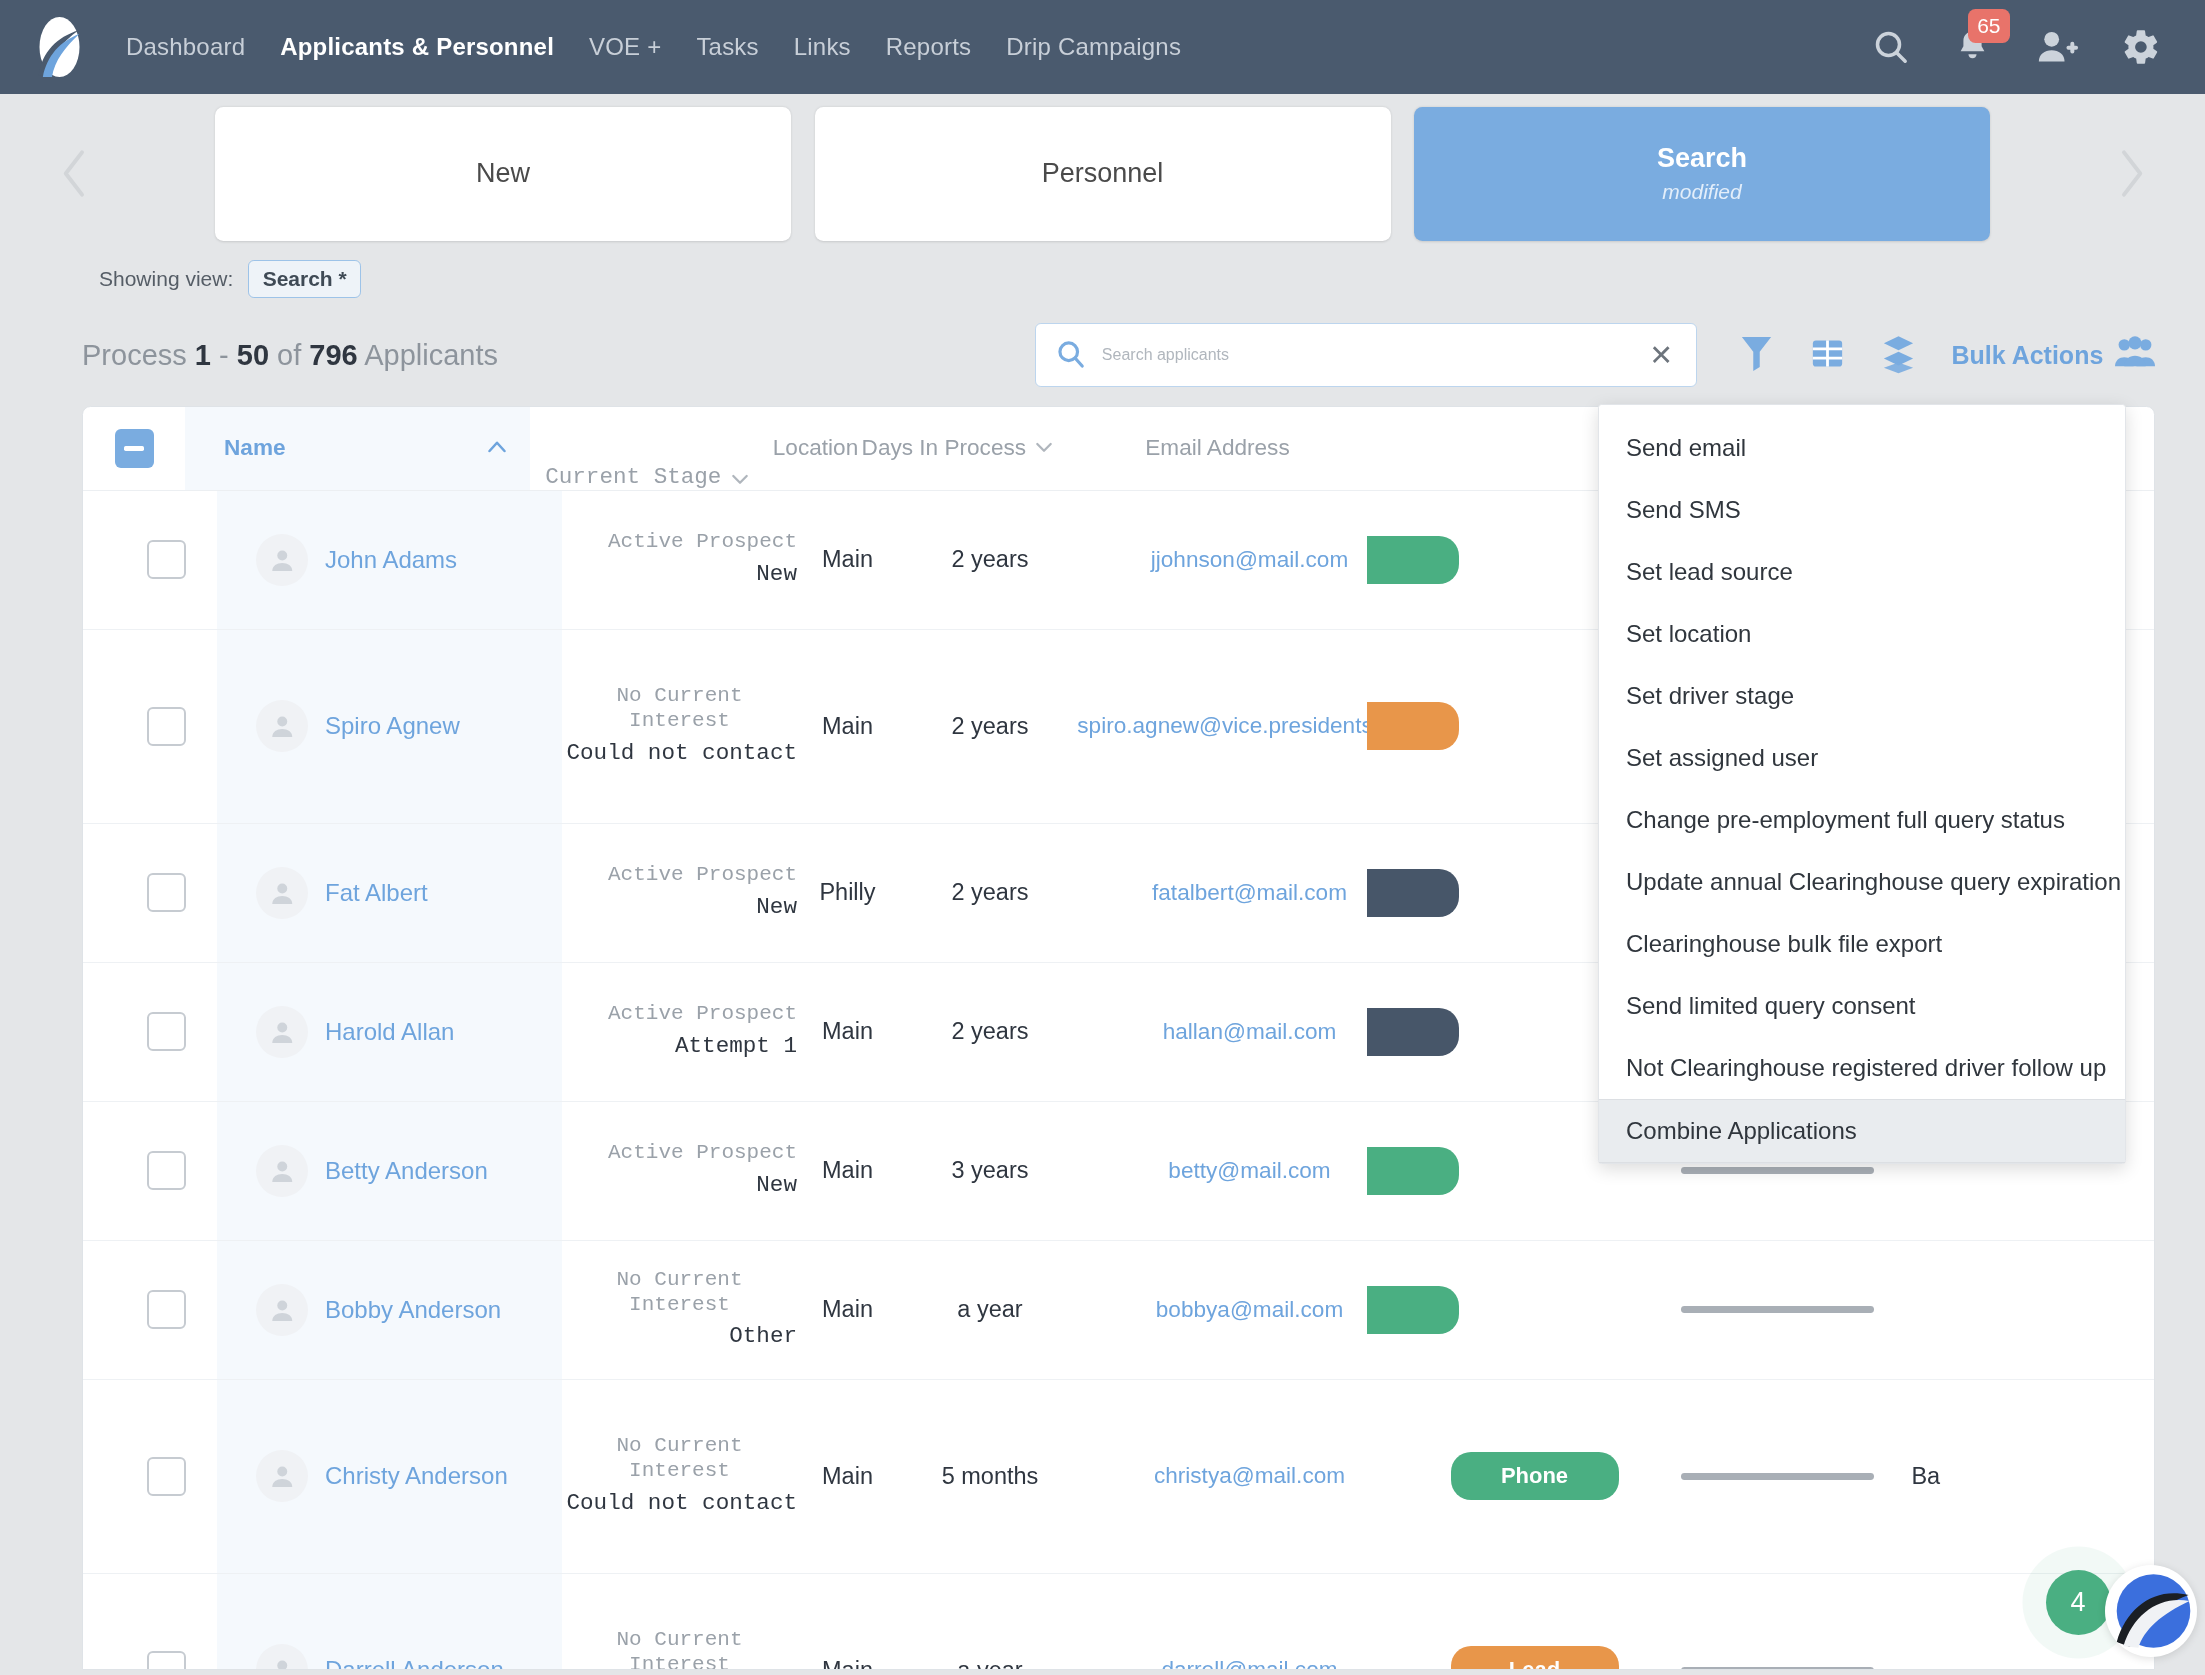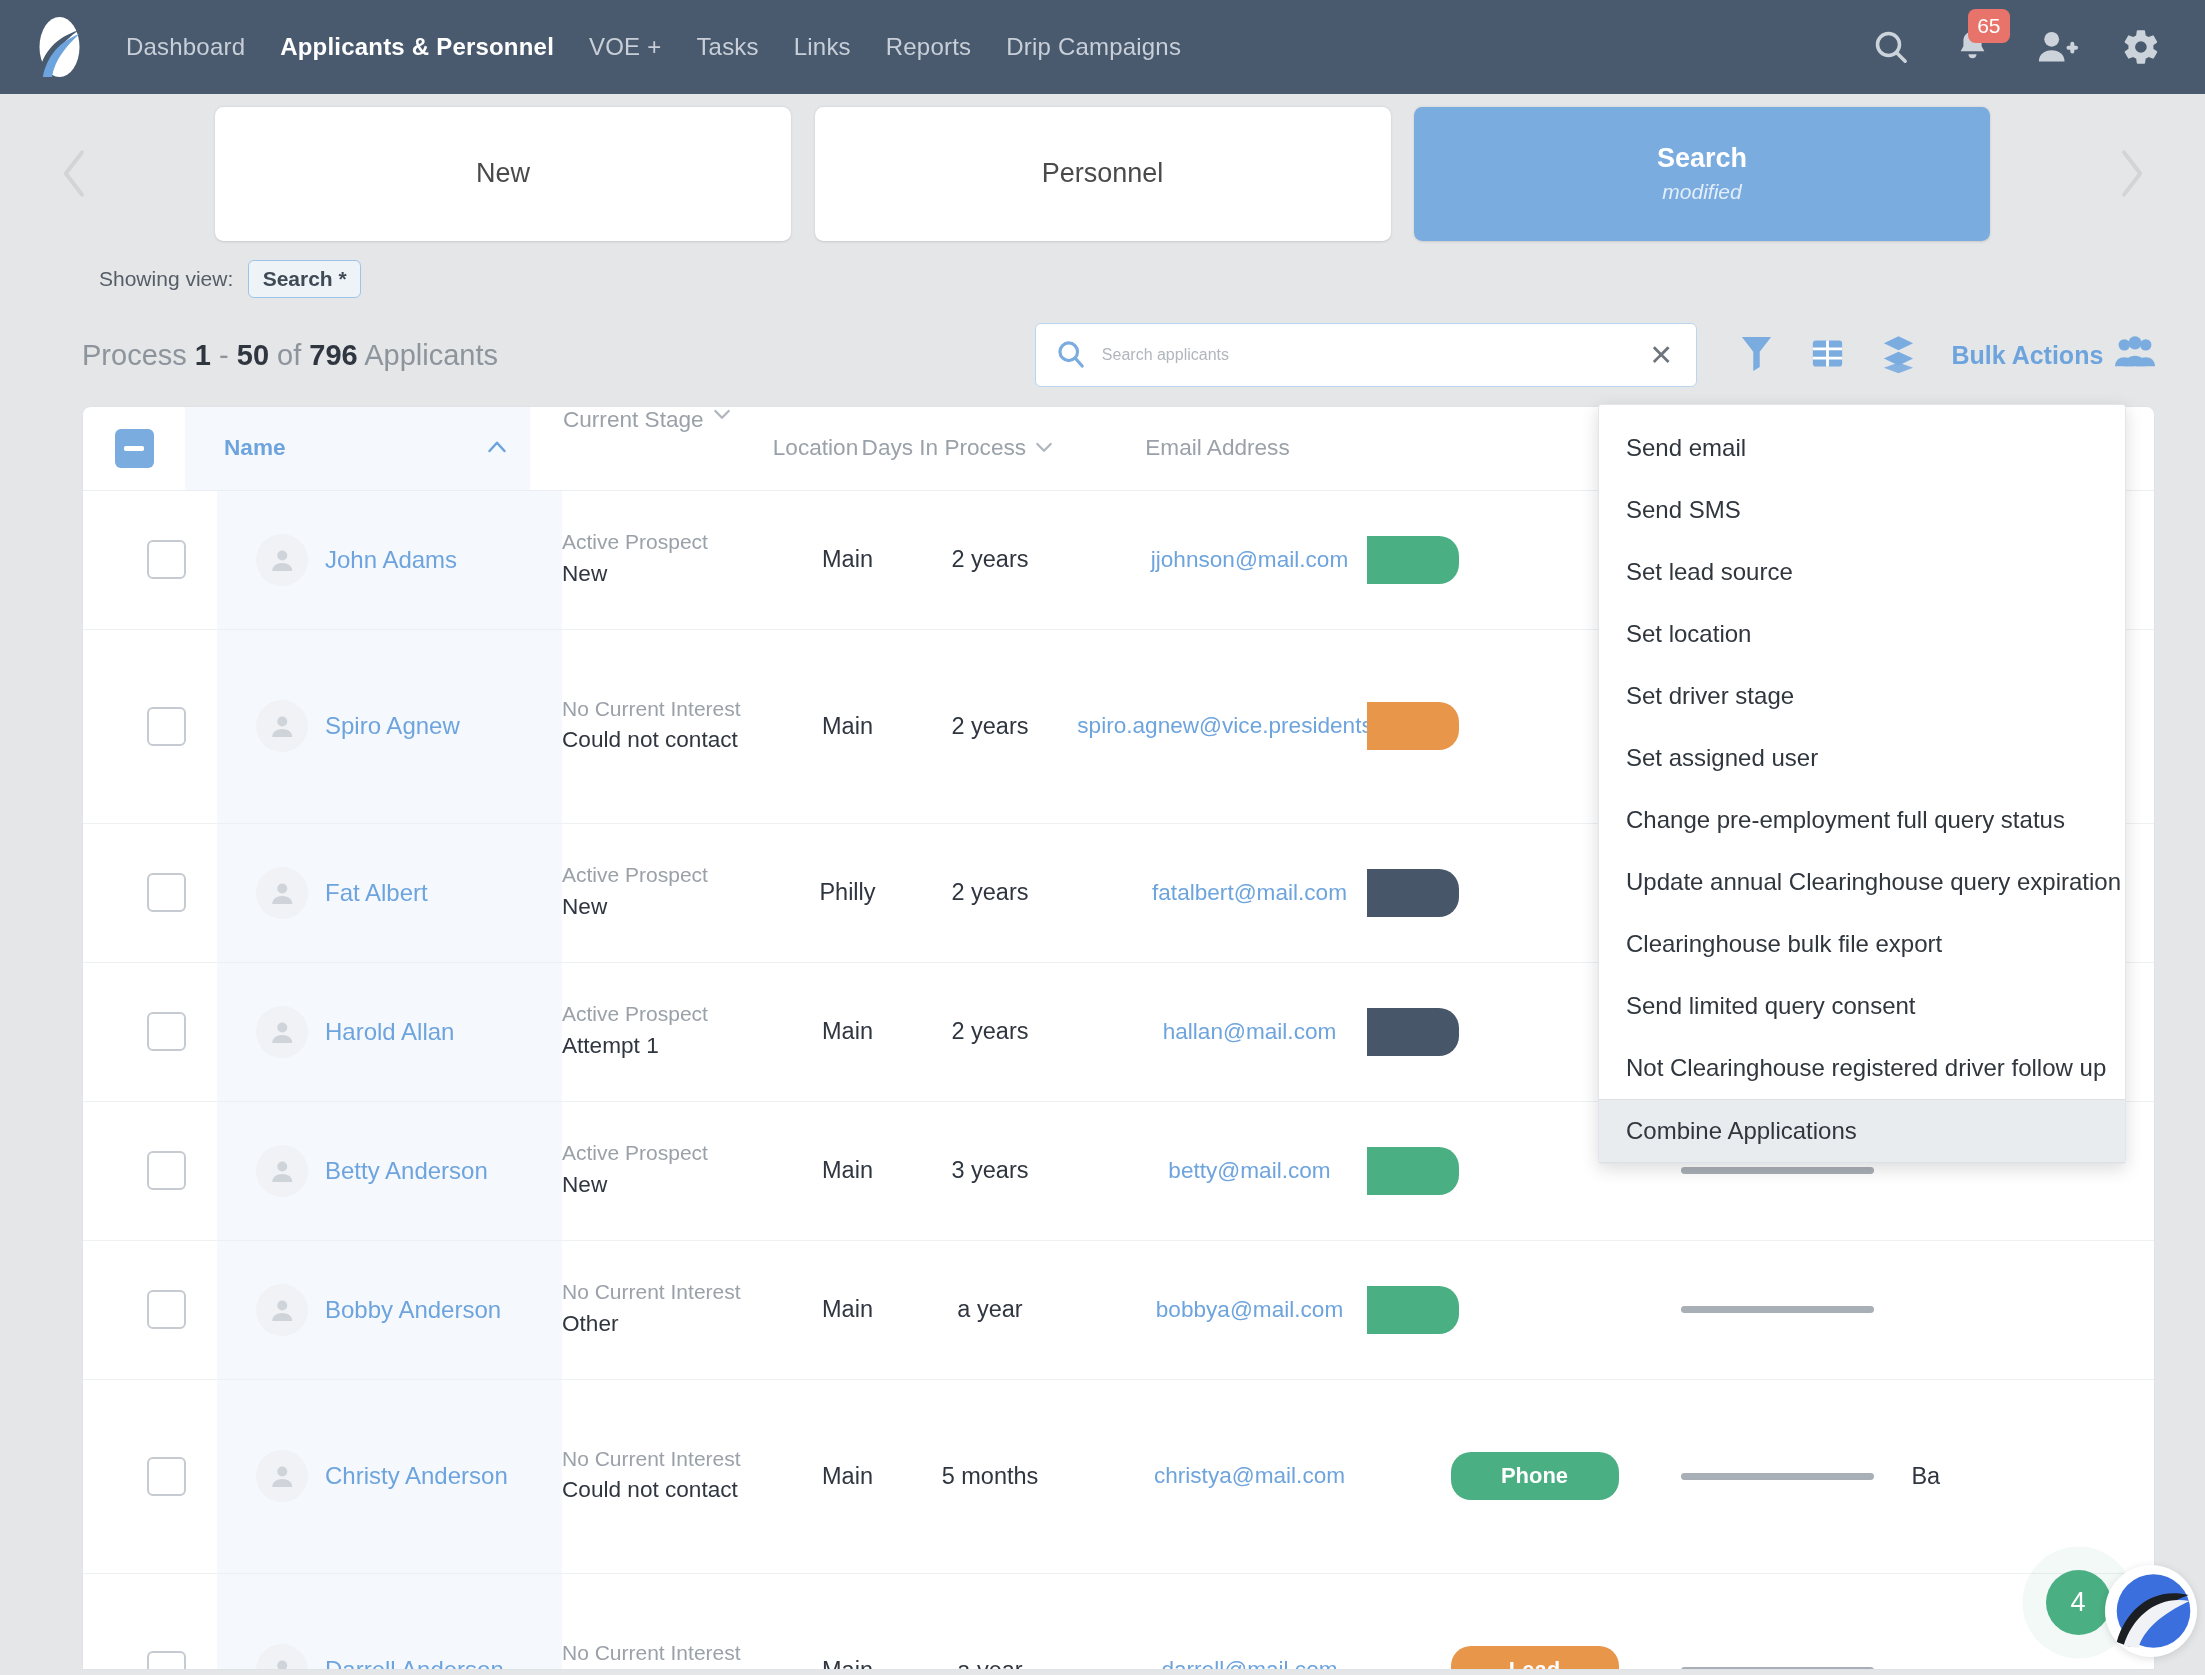--- a/index.html
+++ b/index.html
@@ -111,21 +111,21 @@
   .thead {
     display: flex; align-items: stretch; height: 84px;
     border-bottom: 0.8px solid #eceff2;
   }
   .tr { display: flex; align-items: stretch; border-bottom: 0.8px solid #eef1f4; padding-left: 32px; }
   .c-check { width: 102px; flex: none; display: flex; align-items: center; justify-content: center; }
   .c-name  { width: 345px; flex: none; display: flex; align-items: center; gap: 17px; padding-left: 39px;
              background: #f5f9fd; }
   .thead .c-name { justify-content: flex-start; }
   .c-stage { width: 235px; flex: none; display: flex; flex-direction: column;
-             align-items: flex-start; justify-content: center; }
+             align-items: flex-end; justify-content: center; font-family: Liberation Mono, monospace; }
   .c-loc   { width: 101px; flex: none; display: flex; align-items: center; justify-content: center; }
   .c-days  { width: 184px; flex: none; display: flex; align-items: center; justify-content: center; }
   .c-email { width: 335px; flex: none; display: flex; align-items: center; justify-content: center; }
   .c-pill  { width: 235px; flex: none; display: flex; align-items: center; justify-content: center; }
   .c-bar   { width: 251px; flex: none; display: flex; align-items: center; justify-content: center; }
   .c-extra { flex: 1; display: flex; align-items: center; justify-content: flex-start; padding-left: 8.4px;
              overflow: hidden; }
 
   .th { font-size: 22.6px; color: #9aa1a9; display: flex; align-items: center; gap: 10px; white-space: nowrap; }
   .th.sorted { color: #6ea4dd; font-weight: bold; }

